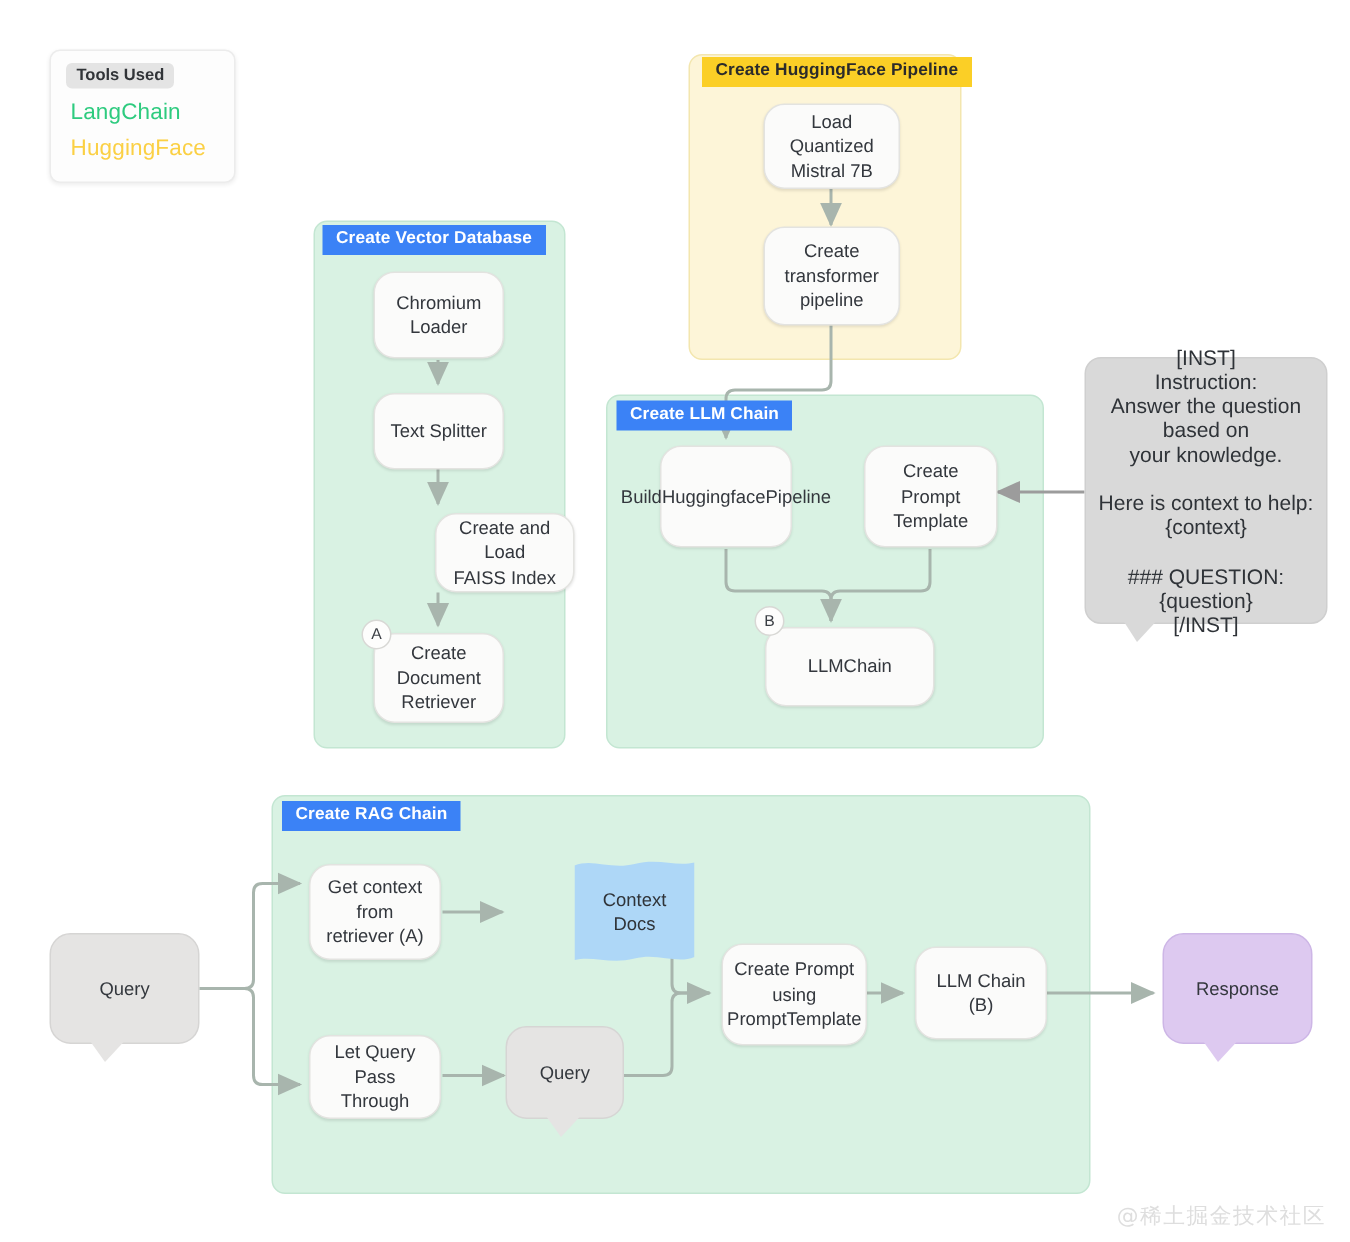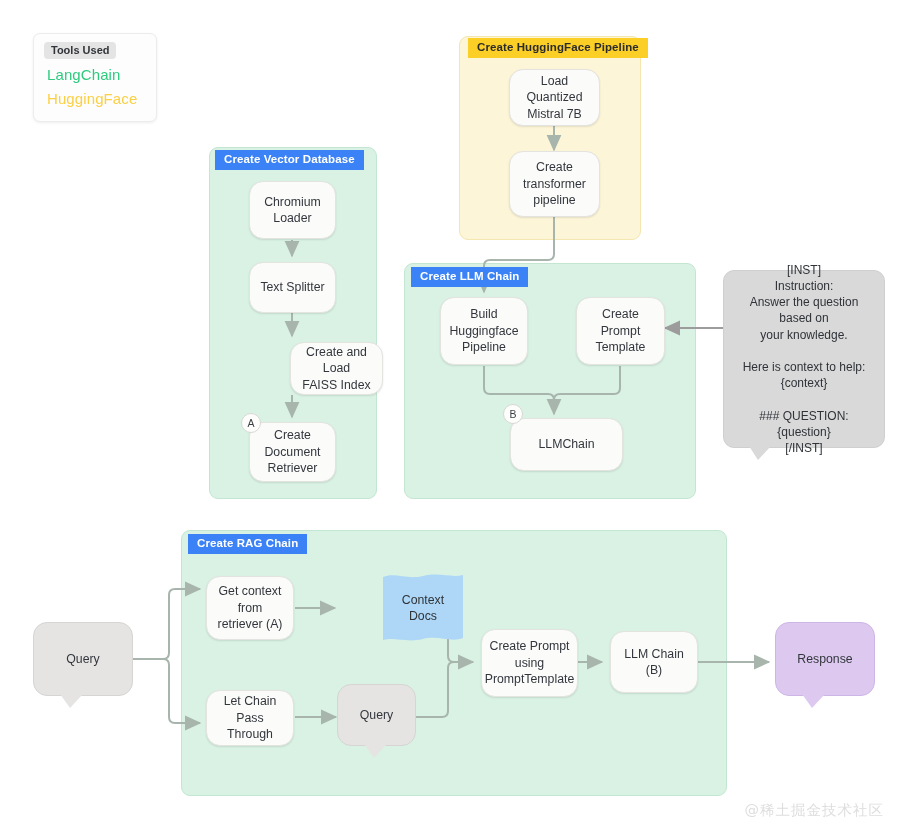--- a/index.html
+++ b/index.html
@@ -99,28 +99,27 @@
     border-top: 14px solid #e5e4e3;
   }
   .bubble-purple::after { border-top-color: #ddc9f0; }
 
   .callout {
     position: absolute;
     background: #d9d9d9;
     border: 1px solid #cfcfcf;
     border-radius: 11px;
     color: #2f3338;
-    font-size: 12px;
+    font-size: 14px;
     line-height: 16.2px;
     text-align: center;
     padding: 12px 8px;
     display: flex;
     align-items: center;
     justify-content: center;
-    margin-top: 32px;
   }
   .callout::after {
     content: "";
     position: absolute;
     left: 25px; bottom: -13px;
     width: 0; height: 0;
     border-left: 9px solid transparent;
     border-right: 13px solid transparent;
     border-top: 14px solid #d9d9d9;
   }
@@ -268,21 +267,21 @@
     <span>Load Quantized</span>
     <span>Mistral 7B</span>
   </div>
 
   <div class="node" style="left:509px; top:151px; width:91px; height:66px; flex-direction:column;">
     <span>Create</span>
     <span>transformer</span>
     <span>pipeline</span>
   </div>
 
-  <div class="node" style="left:440px; top:297px; width:88px; height:68px; flex-direction:column;">
+  <div class="node" style="left:440px; top:297px; width:88px; height:68px; flex-direction:row;">
     <span>Build</span>
     <span>Huggingface</span>
     <span>Pipeline</span>
   </div>
 
   <div class="node" style="left:576px; top:297px; width:89px; height:68px; flex-direction:column;">
     <span>Create Prompt</span>
     <span>Template</span>
   </div>
 
@@ -311,21 +310,21 @@
     <span>Query</span>
   </div>
 
   <div class="node" style="left:206px; top:576px; width:88px; height:64px; flex-direction:column;">
     <span>Get context</span>
     <span>from</span>
     <span>retriever (A)</span>
   </div>
 
   <div class="node" style="left:206px; top:690px; width:88px; height:56px; flex-direction:column;">
-    <span>Let Chain Pass</span>
+    <span>Let Query Pass</span>
     <span>Through</span>
   </div>
 
   <div class="docshape" style="left:339px; top:572px; width:80px; height:72px;margin-left:44px;">
     <svg width="80" height="72" viewBox="0 0 80 72" style="position:absolute;left:0;top:0;">
       <path d="M0,5 C12,0 24,8 40,4 C56,0 68,6 80,3 L80,66 C68,71 56,63 40,67 C24,71 12,65 0,68 Z" fill="#aed7f7"></path>
     </svg>
     <div class="doclabel">
       <div>Context</div>
       <div>Docs</div>

